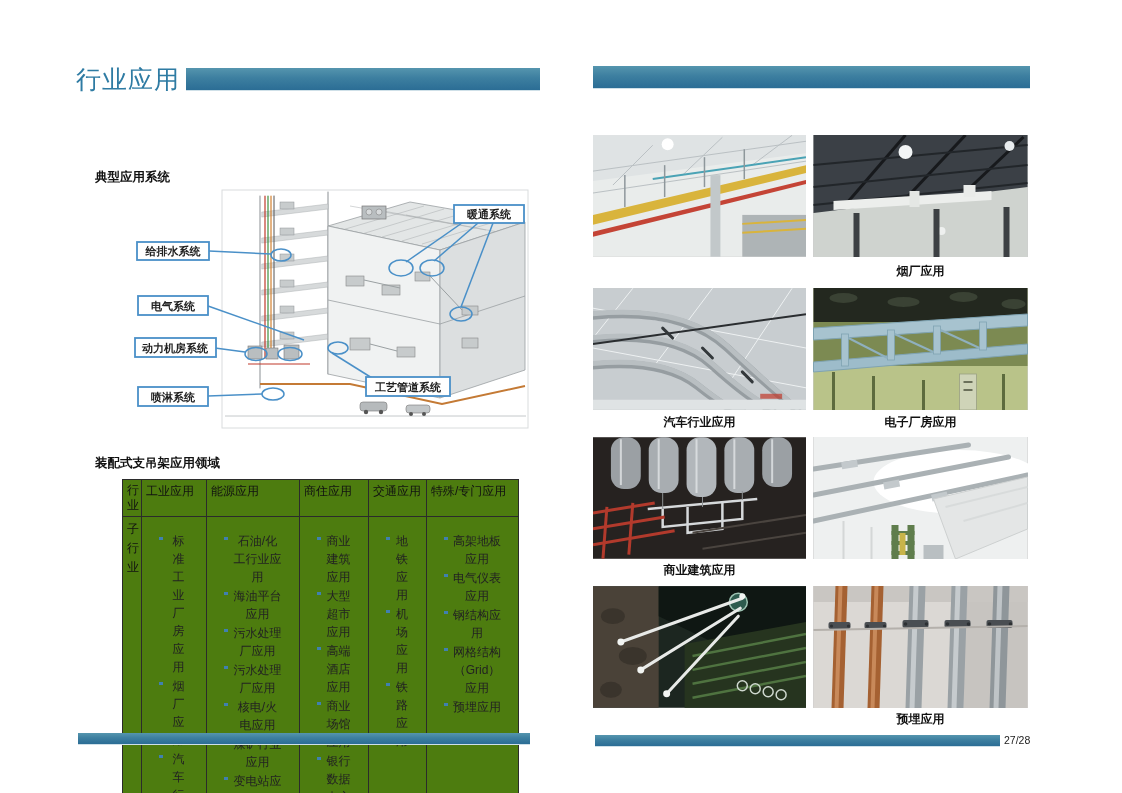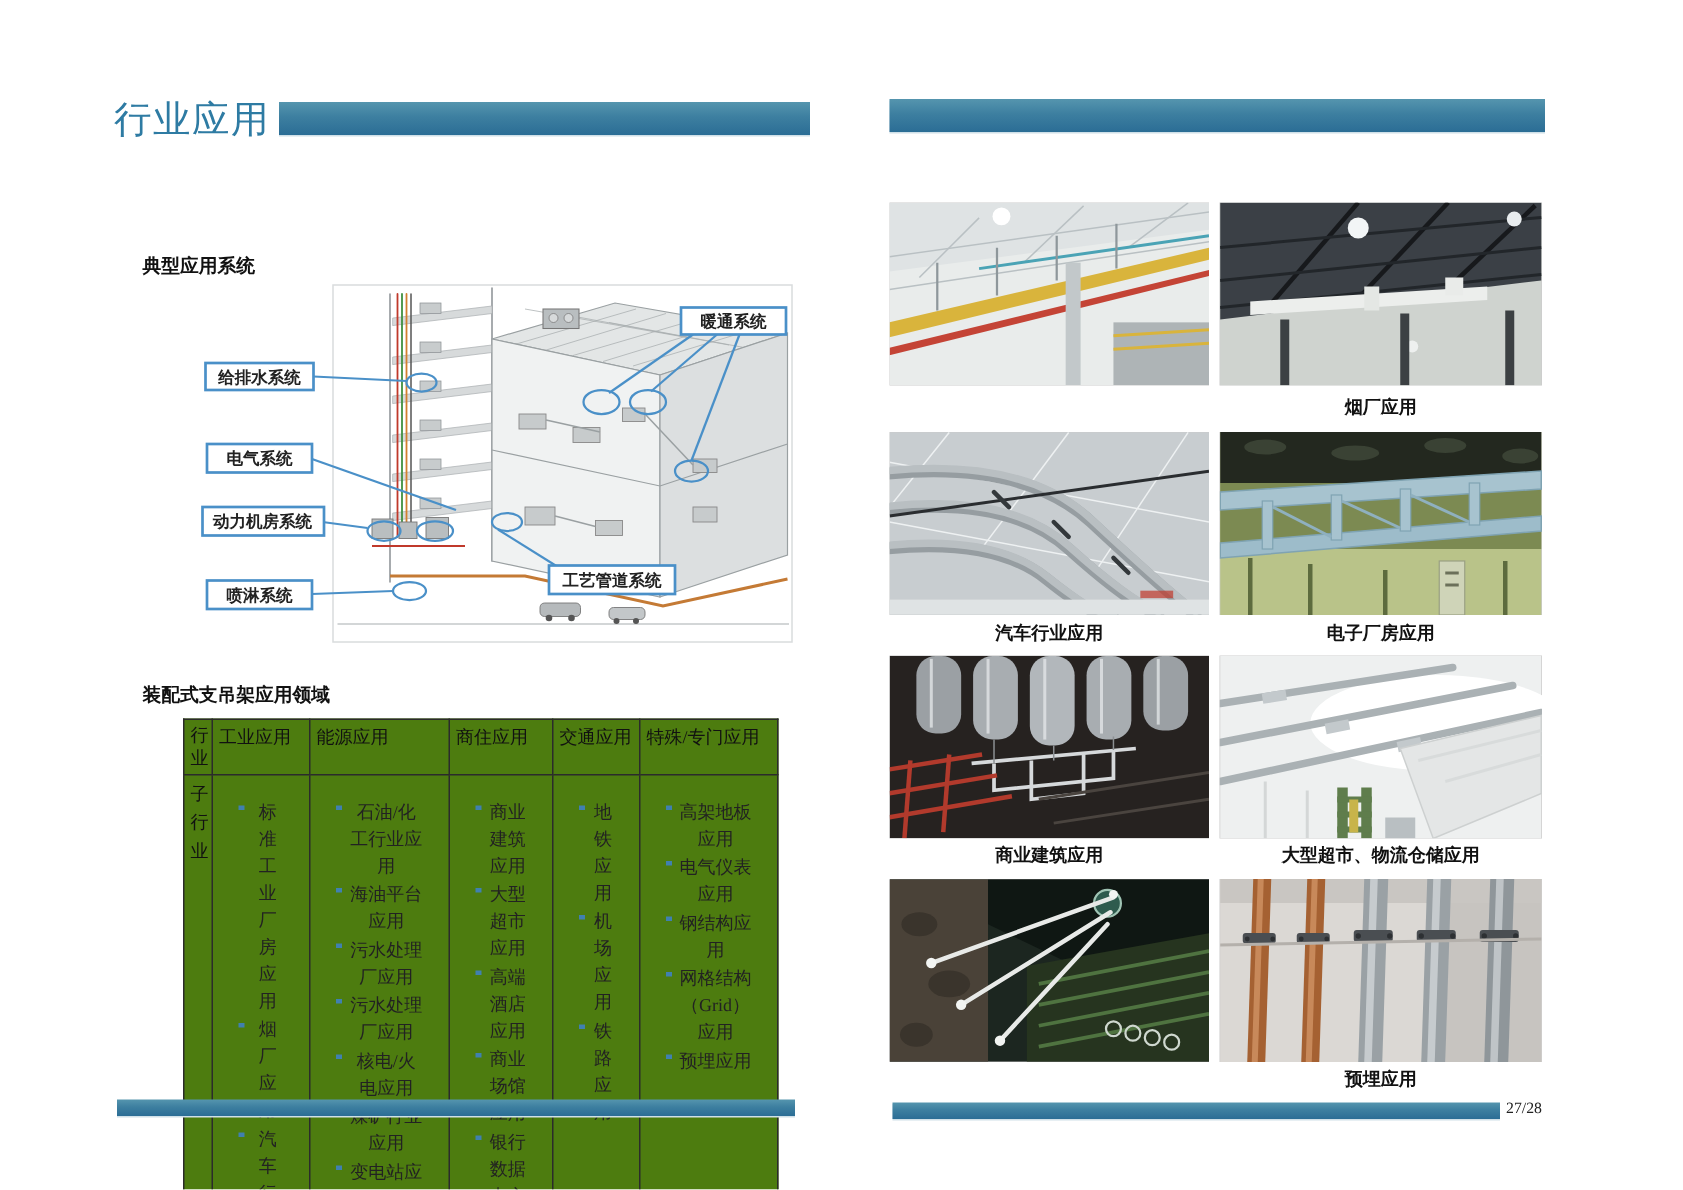--- a/index.html
+++ b/index.html
@@ -1,17 +1,17 @@
 <!DOCTYPE html>
 <html><head>
 <meta charset="utf-8">
 <style>
   html,body{margin:0;padding:0;background:#ffffff;}
   #canvas{position:relative;width:1122px;height:793px;background:#ffffff;overflow:hidden;
-          font-family:Liberation Serif, serif;color:#1a1a1a;}
+          font-family:Liberation Sans, sans-serif;color:#1a1a1a;}
   .abs{position:absolute;}
   
   .accent-bar{position:absolute;background:linear-gradient(to bottom,#5595ae 0%,#3d7fa0 45%,#2b6d95 100%);
               box-shadow:0 1px 0 #cfe0e8;}
   .page-title{position:absolute;font-size:25px;letter-spacing:1px;color:#2e7ba3;font-weight:500;}
   .section-heading{position:absolute;font-size:12.5px;font-weight:bold;color:#111;}
   
   .callout-text{font-size:11px;font-weight:bold;fill:#222;}
   
   .app-table{position:absolute;border-collapse:collapse;table-layout:fixed;background:#4d7c0f;}
@@ -435,21 +435,20 @@
         <rect x="78" y="94" width="23" height="4"></rect>
           <rect x="78" y="104" width="23" height="4"></rect>
           <rect x="78" y="114" width="23" height="4"></rect>
       </g>
       <rect x="86" y="96" width="6" height="22" fill="#c8b44a"></rect>
       <line x1="30" y1="84" x2="30" y2="122" stroke="#d4d7d7" stroke-width="2"></line>
       <line x1="58" y1="90" x2="58" y2="122" stroke="#d4d7d7" stroke-width="2"></line>
       <rect x="110" y="108" width="20" height="14" fill="#b9bfc2"></rect>
     </svg>
   </div>
-  <div class="caption" style="left:813px;top:562px;width:215px;">大型超市、物流仓储应用</div>
 
   <div class="photo" style="left:593px;top:586px;width:213px;height:122px;">
     <svg width="213" height="122" viewBox="0 0 214 122">
       <rect width="214" height="122" fill="#1c2620"></rect>
       <rect x="0" y="0" width="66" height="122" fill="#4a4238"></rect>
       <g fill="#3a342c">
         <ellipse cx="20" cy="30" rx="12" ry="8"></ellipse>
           <ellipse cx="40" cy="70" rx="14" ry="9"></ellipse>
           <ellipse cx="18" cy="104" rx="11" ry="8"></ellipse>
       </g>

